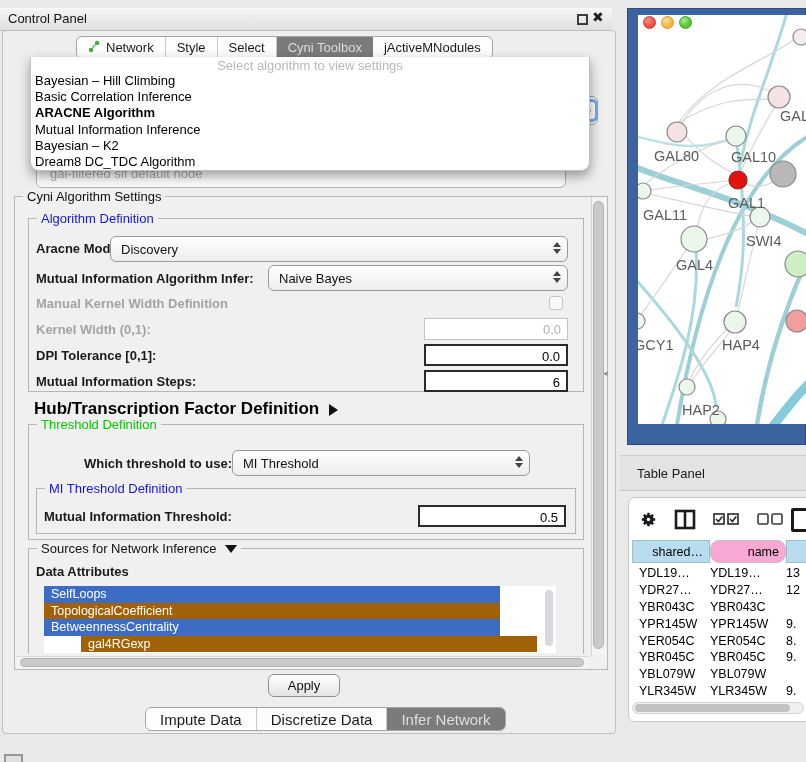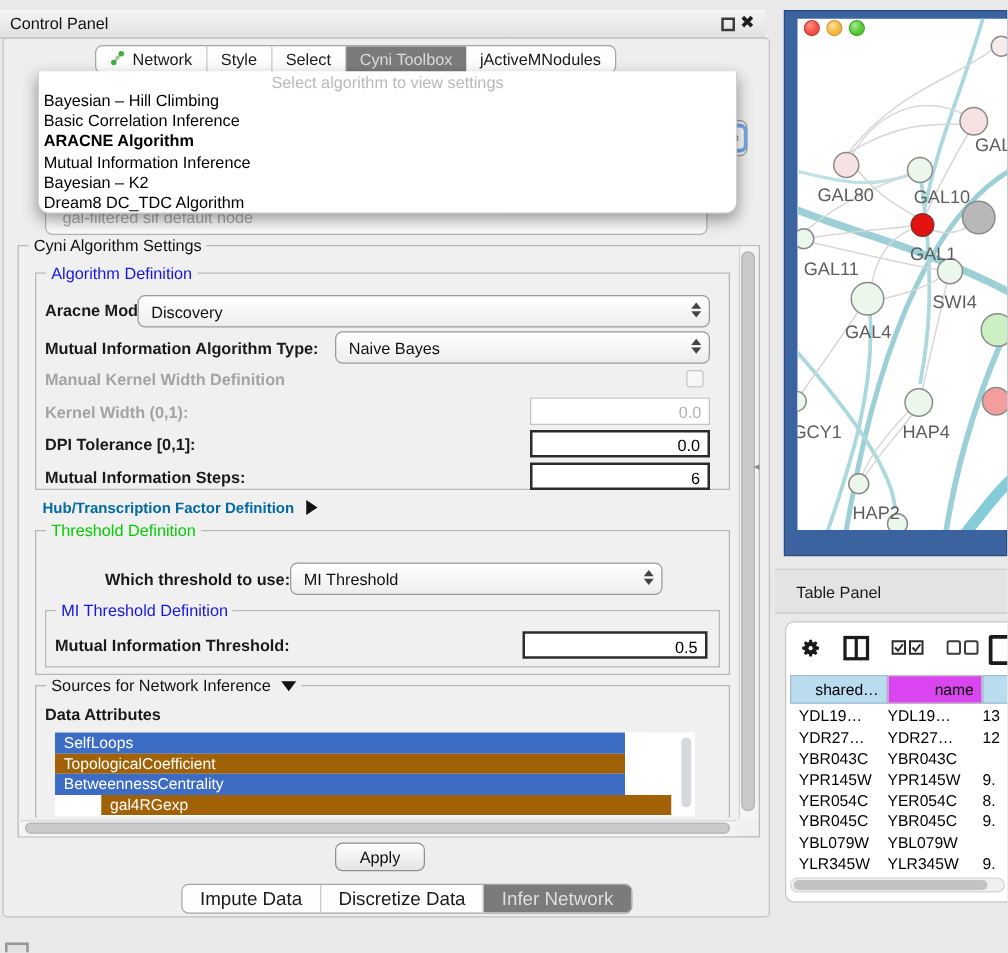--- a/index.html
+++ b/index.html
@@ -42,21 +42,21 @@
   .lbl.dis{color:#a3a3a3;}
   .combo{position:absolute;height:26px;border:1px solid #9a9a9a;border-radius:6px;background:linear-gradient(#ffffff,#ededed);
     display:flex;align-items:center;font-size:13px;color:#111;padding-left:10px;}
   .combo .arrows{position:absolute;right:6px;top:5px;}
   .tri-up{width:0;height:0;border-left:4px solid transparent;border-right:4px solid transparent;border-bottom:5px solid #444;margin-bottom:2px;}
   .tri-dn{width:0;height:0;border-left:4px solid transparent;border-right:4px solid transparent;border-top:5px solid #444;}
   .numin{position:absolute;height:22px;background:#fff;font-size:13px;text-align:right;padding:3px 6px 0 0;}
   .numin.en{border:2px solid #2b2b2b;color:#000;}
   .numin.dis{border:1px solid #c3c3c3;color:#b2b2b2;}
   #mkw-check{left:549px;top:296px;width:14px;height:14px;border:1px solid #c6c6c6;border-radius:3px;background:#f7f7f7;}
-  #hub-row{left:34px;top:399px;font-size:12px;font-weight:bold;color:#0369a1;}
+  #hub-row{left:34px;top:399px;font-size:17px;font-weight:bold;color:#000000;}
   .tri-right{display:inline-block;width:0;height:0;border-top:6px solid transparent;border-bottom:6px solid transparent;border-left:9px solid #111;margin-left:10px;vertical-align:-2px;}
   .tri-down-b{display:inline-block;width:0;height:0;border-left:6px solid transparent;border-right:6px solid transparent;border-top:8px solid #111;margin-left:8px;vertical-align:0px;}
 
   #attr-list{left:44px;top:586px;width:512px;height:67px;background:#fff;}
   .attr-row{width:456px;height:16.6px;background:#3d6cc4;color:#fff;font-size:12.5px;line-height:16.6px;padding-left:7px;white-space:nowrap;}
   #attr-thumb{position:absolute;right:3px;top:4px;width:8px;height:56px;background:#d6d9de;border-radius:4px;}
 
   
   #vscroll{left:591px;top:197px;width:15px;height:458px;background:#f4f4f4;border-left:1px solid #d2d2d2;}
   #vscroll-thumb{left:593px;top:201px;width:11px;height:448px;background:#cacaca;border:1px solid #b2b2b2;border-radius:6px;}
@@ -83,21 +83,21 @@
   #light-green{left:679px;background:radial-gradient(circle at 35% 30%,#a5eb8f,#53c632 60%);border:1px solid #3da426;}
 
   
   #tp-bar{left:620px;top:455px;width:186px;height:36px;background:#e3e3e3;border-top:1px solid #cfcfcf;border-bottom:1px solid #c6c6c6;}
   #tp-title{left:637px;top:466px;font-size:13px;color:#1b1b1b;}
   #table-card{left:628px;top:497px;width:190px;height:225px;background:#fff;border:1px solid #c6c6c6;border-radius:7px;}
   #tbl-toolbar{left:640px;top:506px;width:166px;height:30px;display:flex;align-items:center;gap:17px;}
   .hdr-row{left:632px;top:540px;display:flex;height:23px;font-size:12.5px;}
   .hcell{display:flex;align-items:center;justify-content:flex-end;padding-right:6px;border:1px solid #9fbecd;}
   .hcell.blue{background:#b9ddef;}
-  .hcell.gray{background:#d946ef;border-color:#c2c2c2;}
+  .hcell.gray{background:#f9a8d4;border-color:#c2c2c2;border-radius:9px;}
   #tbl-rows{left:632px;top:565px;width:176px;height:135px;overflow:hidden;}
   .trow{display:flex;height:16.8px;font-size:12.5px;color:#000;align-items:center;}
   .tc1{width:78px;padding-left:7px;white-space:nowrap;overflow:hidden;}
   .tc2{width:76px;white-space:nowrap;overflow:hidden;}
   .tc3{width:22px;white-space:nowrap;overflow:hidden;}
   #tbl-hscroll{left:632px;top:702px;width:172px;height:12px;background:#efefef;border:1px solid #d4d4d4;border-radius:6px;}
   #tbl-hthumb{left:635px;top:704px;width:155px;height:8px;background:#c2c2c2;border-radius:4px;}
   .icon-cut{left:791px;top:508px;width:20px;height:24px;border:3px solid #1a1a1a;border-radius:2px;background:#fff;}
 </style>
 </head>
@@ -167,21 +167,21 @@
     <span class="gtitle" style="color:#1515e0;">Algorithm Definition</span>
   </div>
   <div class="lbl" style="left:36px;top:241px;">Aracne Mode:</div>
   <div class="combo" style="left:110px;top:236px;width:458px;">
     <span>Discovery</span>
     <span class="arrows">
         <div class="tri-up"></div>
         <div class="tri-dn"></div>
       </span>
   </div>
-  <div class="lbl" style="left:36px;top:271px;">Mutual Information Algorithm Type:</div>
+  <div class="lbl" style="left:36px;top:271px;">Mutual Information Algorithm Infer:</div>
   <div class="combo" style="left:268px;top:265px;width:300px;">
     <span>Naive Bayes</span>
     <span class="arrows">
         <div class="tri-up"></div>
         <div class="tri-dn"></div>
       </span>
   </div>
   <div class="lbl dis" style="left:36px;top:296px;">Manual Kernel Width Definition</div>
   <div id="mkw-check" class="abs"></div>
   <div class="lbl dis" style="left:36px;top:322px;">Kernel Width (0,1):</div>

